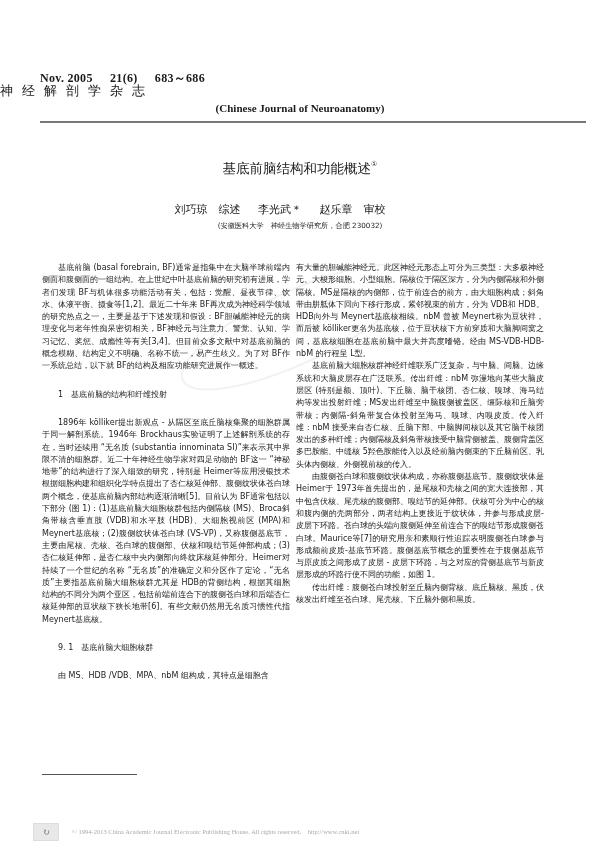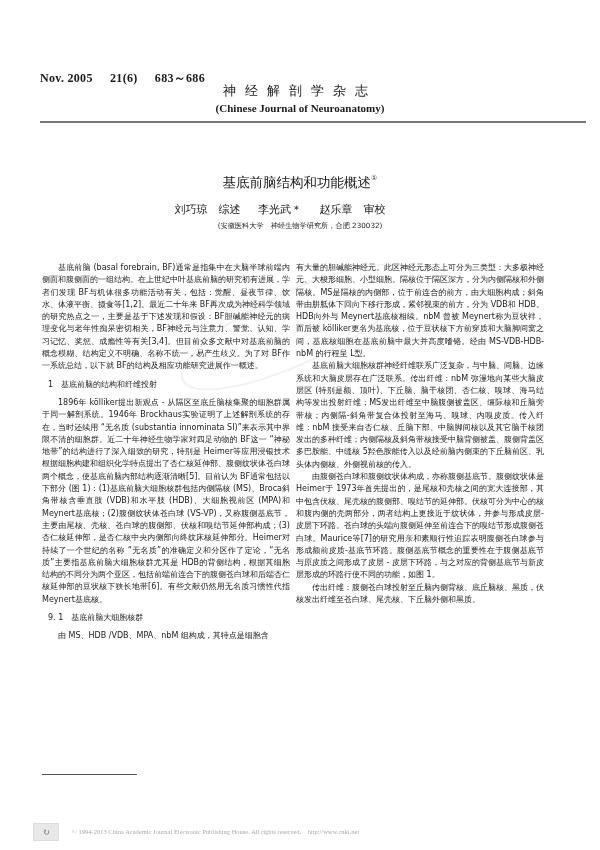--- a/index.html
+++ b/index.html
@@ -1,39 +1,39 @@
 <!DOCTYPE html>
 <html><head>
 <meta charset="utf-8">
 <style>
   html, body { margin: 0; padding: 0; background: #ffffff; }
   body { width: 600px; height: 850px; position: relative; overflow: hidden;
          font-family: "DejaVu Serif", "Liberation Serif", serif; color: #1a1a1a; }
   .meta { position: absolute; left: 40px; top: 70px; font-size: 12px; font-weight: bold;
           font-family: "Liberation Serif", serif; letter-spacing: 0.3px; }
   .meta span { margin-right: 14px; }
-  .jtitle { position: absolute; left: 0; width: 600px; top: 82px; text-align: center;
+  .jtitle { position: absolute; left: 0; width: 600px; top: 82px; text-align: left;
             font-size: 13px; letter-spacing: 9px; font-family: "DejaVu Sans", sans-serif; }
   .jsub { position: absolute; left: 0; width: 600px; top: 102px; text-align: center;
           font-size: 11px; font-weight: bold; font-family: "Liberation Serif", serif; }
   .hrule { position: absolute; left: 40px; width: 546px; top: 121px; height: 2px; background: #777; }
-  .atitle { position: absolute; left: 0; width: 600px; top: 174px; text-align: center;
+  .atitle { position: absolute; left: 0; width: 600px; top: 160px; text-align: center;
             font-size: 13.5px; font-family: "DejaVu Sans", sans-serif; }
   .atitle sup { font-size: 7px; vertical-align: top; }
   .authors { position: absolute; left: 0; width: 560px; top: 202px; text-align: center;
              font-size: 11px; font-family: "DejaVu Sans", sans-serif; }
   .authors span { margin: 0 7px; }
   .affil { position: absolute; left: 0; width: 600px; top: 221px; text-align: center;
            font-size: 7.2px; font-family: "DejaVu Sans", sans-serif; }
   .col { position: absolute; top: 262px; width: 248px; font-size: 8px; line-height: 12.3px;
          font-family: "DejaVu Sans", sans-serif; text-align: justify; }
   .col.left { left: 42px; }
   .col.right { left: 296px; }
   .col p { margin: 0; text-indent: 2em; }
-  .col .h { margin: 6px; text-indent: 0; }
+  .col .h { margin: 16px; text-indent: 0; }
   .col .h .num { margin-right: 8px; }
   .fnrule { position: absolute; left: 42px; top: 774px; width: 95px; height: 1px; background: #555; }
   .footnotes { position: absolute; left: 62px; top: 786px; font-size: 7px; line-height: 13px;
                font-family: "DejaVu Sans", sans-serif; }
   .footnotes .mark { display: inline-block; width: 12px; }
   .copyright { position: absolute; left: 72px; top: 828px; font-size: 6.5px; color: #aaa;
                font-family: "Liberation Serif", serif; }
   .logo { position: absolute; left: 33px; top: 823px; width: 24px; height: 16px; background: #e8e8e8;
           border: 1px solid #ddd; font-size: 9px; color: #777; text-align: center; line-height: 16px; }
   .watermark { position: absolute; left: 170px; top: 290px; width: 250px; height: 70px;

